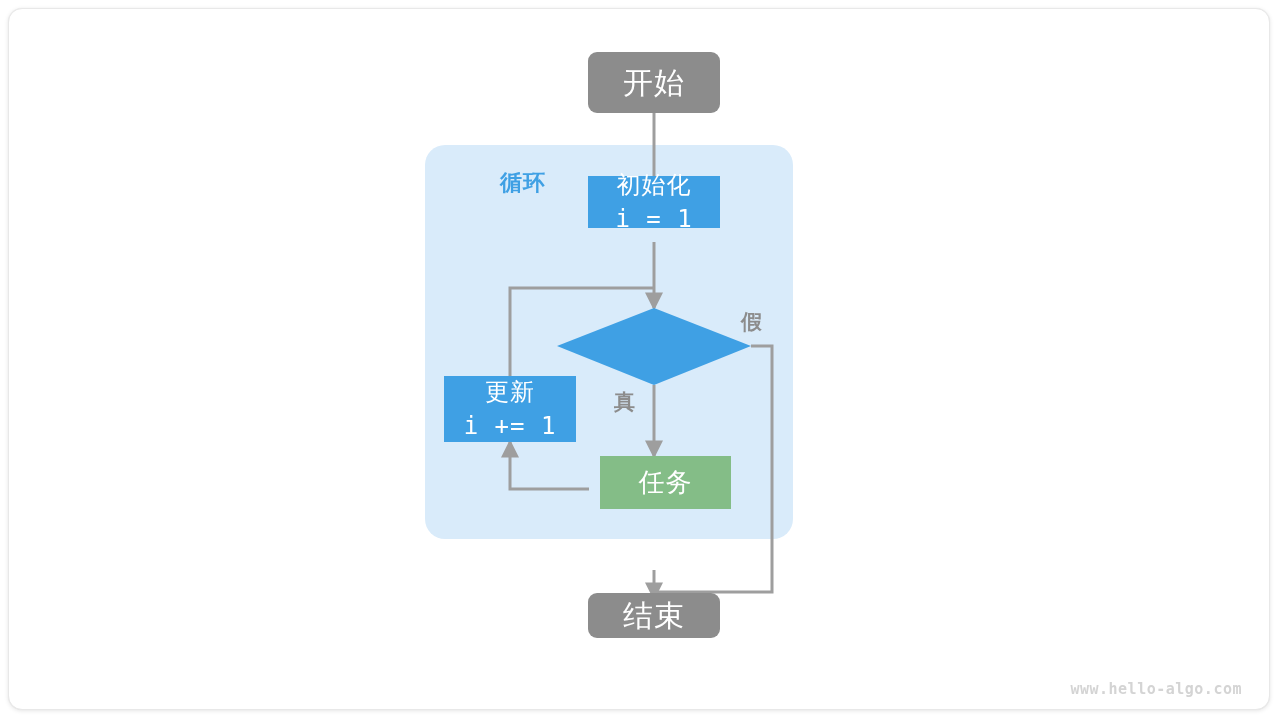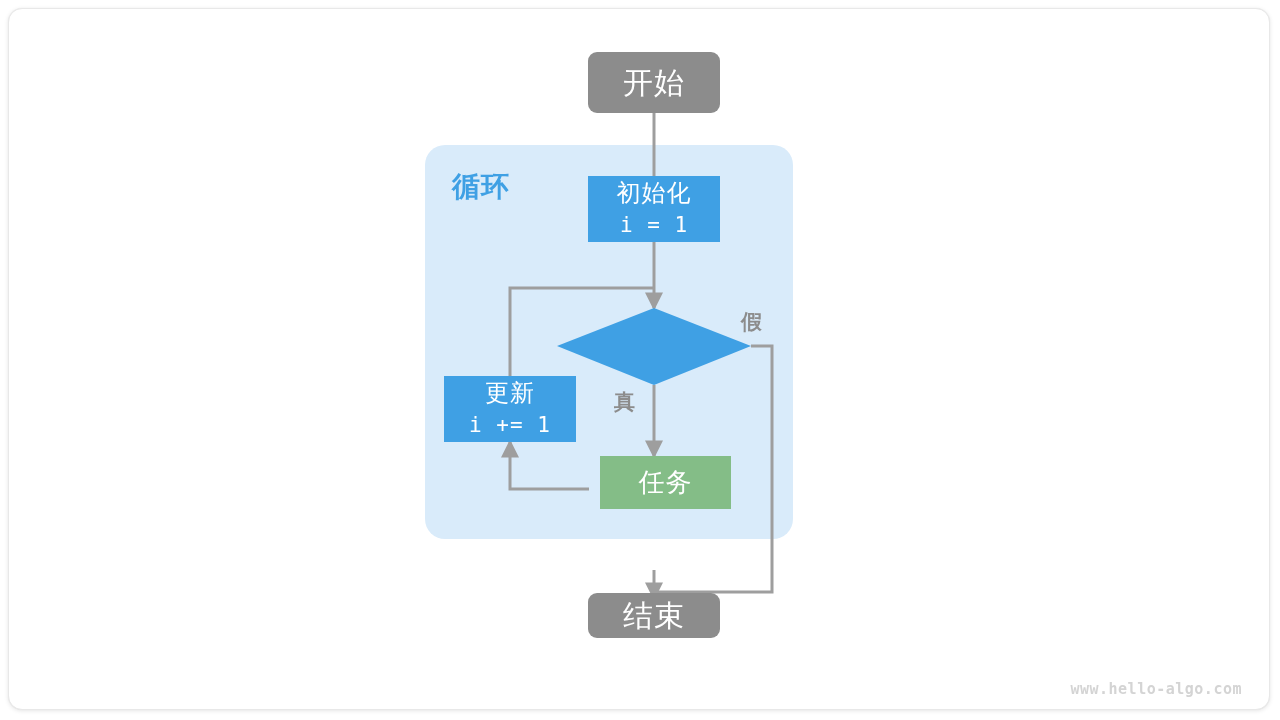--- a/index.html
+++ b/index.html
@@ -59,32 +59,33 @@
   .node-task {
     background: #84bd87;
     font-size: 26px;
   }
   .node .line-main {
     font-size: 24px;
     letter-spacing: 1px;
   }
   .node .line-code {
     font-family: "DejaVu Sans Mono", "Liberation Mono", monospace;
-    font-size: 21px;
+    font-size: 24px;
     letter-spacing: 1px;
     margin-top: 7px;
   }
   .node-terminal .line-main { font-size: 30px; }
   .node-task .line-main { font-size: 26px; }
   .loop-label {
     position: absolute;
     color: #3fa0e4;
     font-weight: bold;
-    font-size: 28px;
+    font-size: 22px;
     letter-spacing: 1px;
+    margin-left: 48px;
   }
   .diamond-wrap {
     position: absolute;
   }
   .diamond-label {
     position: absolute;
     left: 0;
     top: 0;
     width: 100%;
     height: 100%;
@@ -142,21 +143,21 @@
 
     <polygon points="654,308 751,346 654,385 557,346" fill="#3fa0e4"></polygon>
   </svg>
 
   <div class="loop-label" style="left:452px; top:168px;">循环</div>
 
   <div class="node node-terminal" style="left:588px; top:52px; width:132px; height:61px;">
     <span class="line-main">开始</span>
   </div>
 
-  <div class="node node-process" style="left:588px; top:176px; width:132px; height:66px;text-align:right;">
+  <div class="node node-process" style="left:588px; top:176px; width:132px; height:52px;text-align:right;">
     <span class="line-main">初始化</span>
     <span class="line-code">i = 1</span>
   </div>
 
 
   <div class="node node-process" style="left:444px; top:376px; width:132px; height:66px;">
     <span class="line-main">更新</span>
     <span class="line-code">i += 1</span>
   </div>
 

